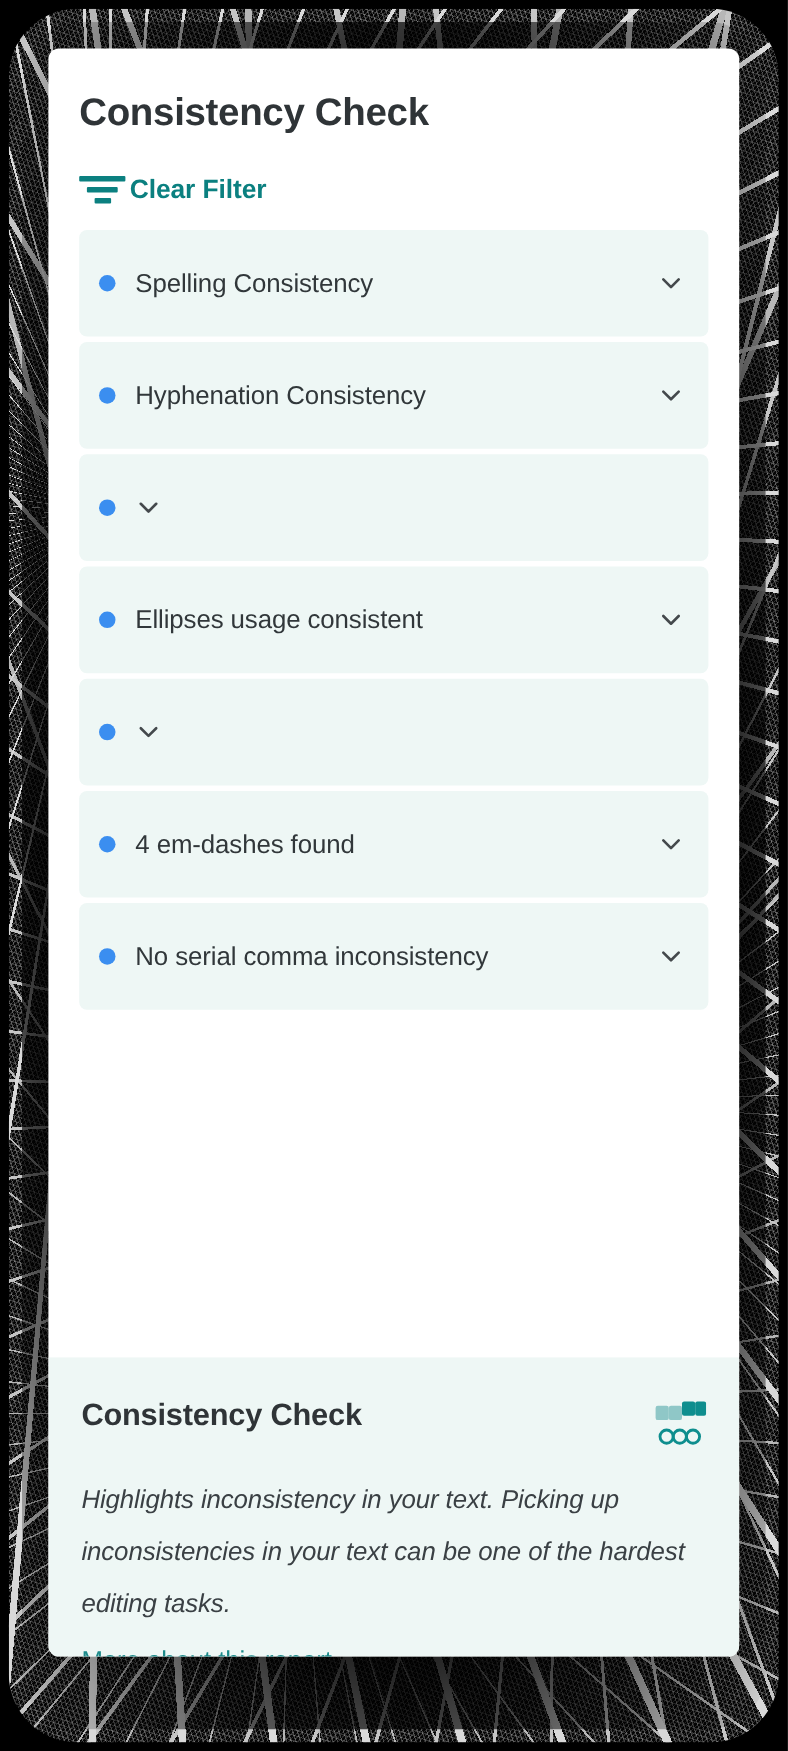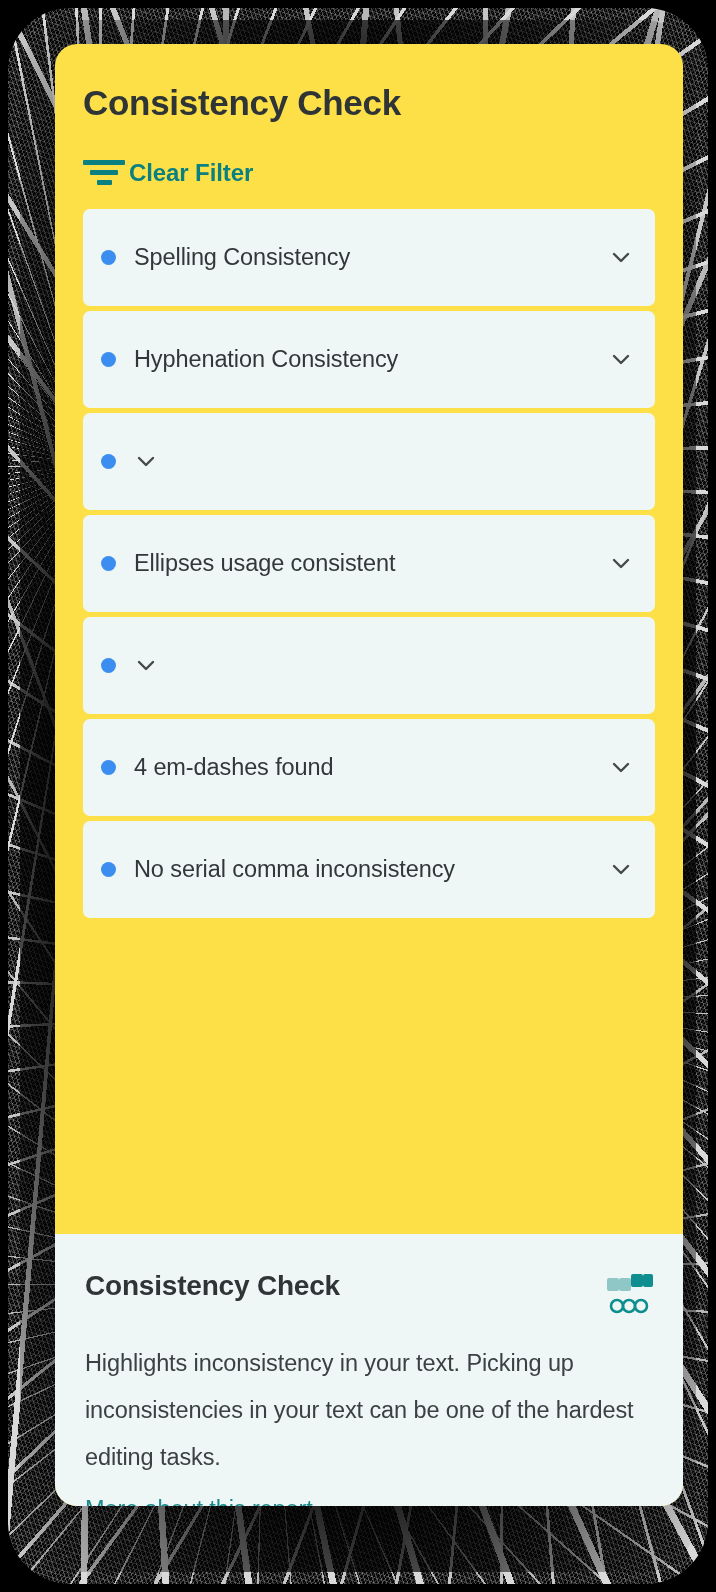--- a/index.html
+++ b/index.html
@@ -48,26 +48,25 @@
     background: radial-gradient(ellipse at 50% 50%, #000000 58%, rgba(0,0,0,0.0) 100%);
   }
 
   
   #screen {
     position: absolute;
     left: 44px;
     top: 44px;
     width: 628px;
     height: 1462px;
-    background: #fde047;
-    border-radius: 22px;
+    background: #ffffff;
+    border-radius: 10px;
     overflow: hidden;
     display: flex;
     flex-direction: column;
-    margin-left: 11px;
   }
 
   
   #report-header { padding: 40px 0 0 28px; }
 
   #page-title {
     font-size: 35px;
     font-weight: 700;
     color: #2f3437;
     letter-spacing: -0.3px;
@@ -177,20 +176,21 @@
 
   #quote-glasses-icon { width: 48px; height: 44px; flex: 0 0 auto; margin-top: 2px; }
   #quote-glasses-icon svg { display: block; }
 
   #info-description {
     margin-top: 24px;
     font-size: 23.5px;
     line-height: 47px;
     color: #3a4044;
     letter-spacing: -0.1px;
+    font-style: italic;
   }
 
   #more-about-link {
     display: inline-block;
     margin-top: 15px;
     font-size: 23.5px;
     color: #1b8a8a;
     letter-spacing: -0.1px;
     cursor: pointer;
     text-decoration: none;

